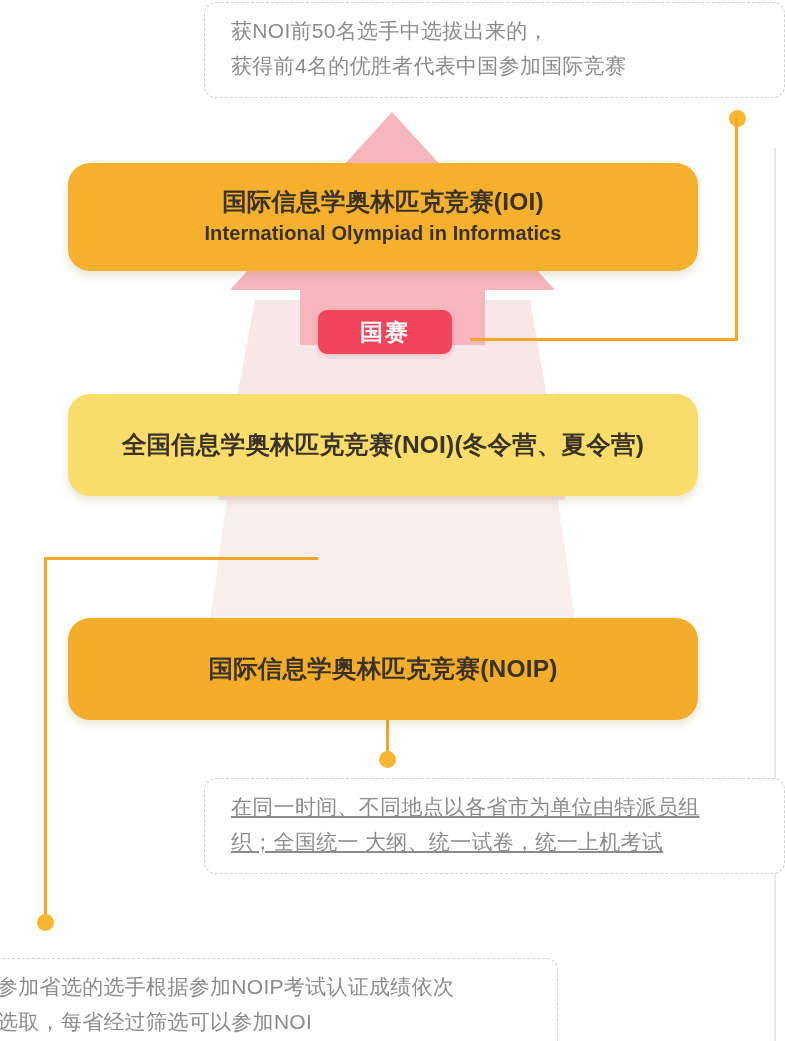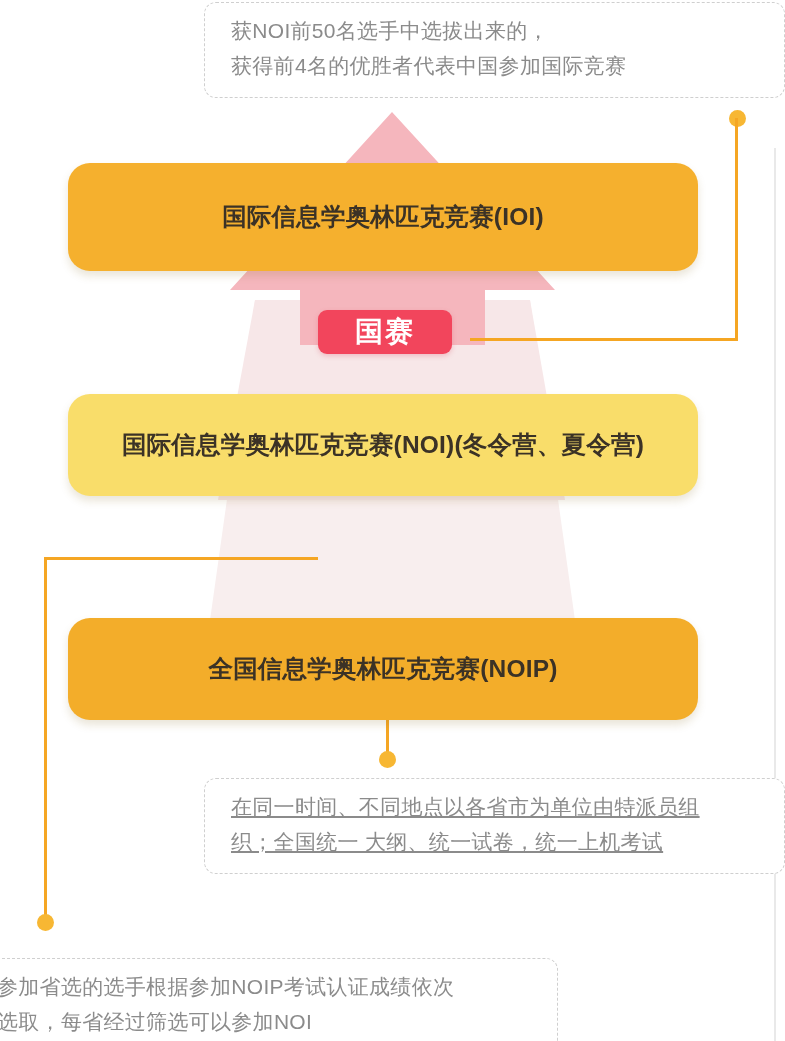--- a/index.html
+++ b/index.html
@@ -96,21 +96,21 @@
     white-space: nowrap;
   }
 
   
   .badge {
     position: absolute;
     box-sizing: border-box;
     background: #f2455c;
     color: #ffffff;
     border-radius: 9px;
-    font-size: 28px;
+    font-size: 23px;
     font-weight: bold;
     letter-spacing: 2px;
     display: flex;
     align-items: center;
     justify-content: center;
     box-shadow: 0 2px 5px rgba(220, 60, 85, 0.25);
   }
 </style>
 </head>
 <body>
@@ -137,31 +137,32 @@
   <div class="conn-dot" style="left:37px; top:914px;"></div>
 
   <div class="conn" style="left:386px; top:718px; width:3px; height:42px;"></div>
   <div class="conn-dot" style="left:379px; top:751px;"></div>
 
   <div class="note" style="left:204px; top:2px; width:581px; height:96px;">获NOI前50名选手中选拔出来的，
 获得前4名的优胜者代表中国参加国际竞赛</div>
 
   <div class="card" style="left:68px; top:163px; width:630px; height:108px; background:#f5b02e;">
     <div class="cn">国际信息学奥林匹克竞赛(IOI)</div>
+    <div class="en">International Olympiad in Informatics</div>
   </div>
 
   <div class="badge" style="left:318px; top:310px; width:134px; height:44px;">国赛</div>
 
   <div class="card" style="left:68px; top:394px; width:630px; height:102px; background:#f9dd6a;">
-    <div class="cn">国际信息学奥林匹克竞赛(NOI)(冬令营、夏令营)</div>
+    <div class="cn">全国信息学奥林匹克竞赛(NOI)(冬令营、夏令营)</div>
   </div>
 
 
   <div class="card" style="left:68px; top:618px; width:630px; height:102px; background:#f3ad2a;">
-    <div class="cn">全国信息学奥林匹克竞赛(NOIP)</div>
+    <div class="cn">国际信息学奥林匹克竞赛(NOIP)</div>
   </div>
 
   <div class="note" style="left:204px; top:778px; width:581px; height:96px;text-decoration:underline;">在同一时间、不同地点以各省市为单位由特派员组
 织；全国统一 大纲、统一试卷，统一上机考试</div>
 
   <div class="note" style="left:-30px; top:958px; width:588px; height:96px;">参加省选的选手根据参加NOIP考试认证成绩依次
 选取，每省经过筛选可以参加NOI</div>
 
 </div>
 

